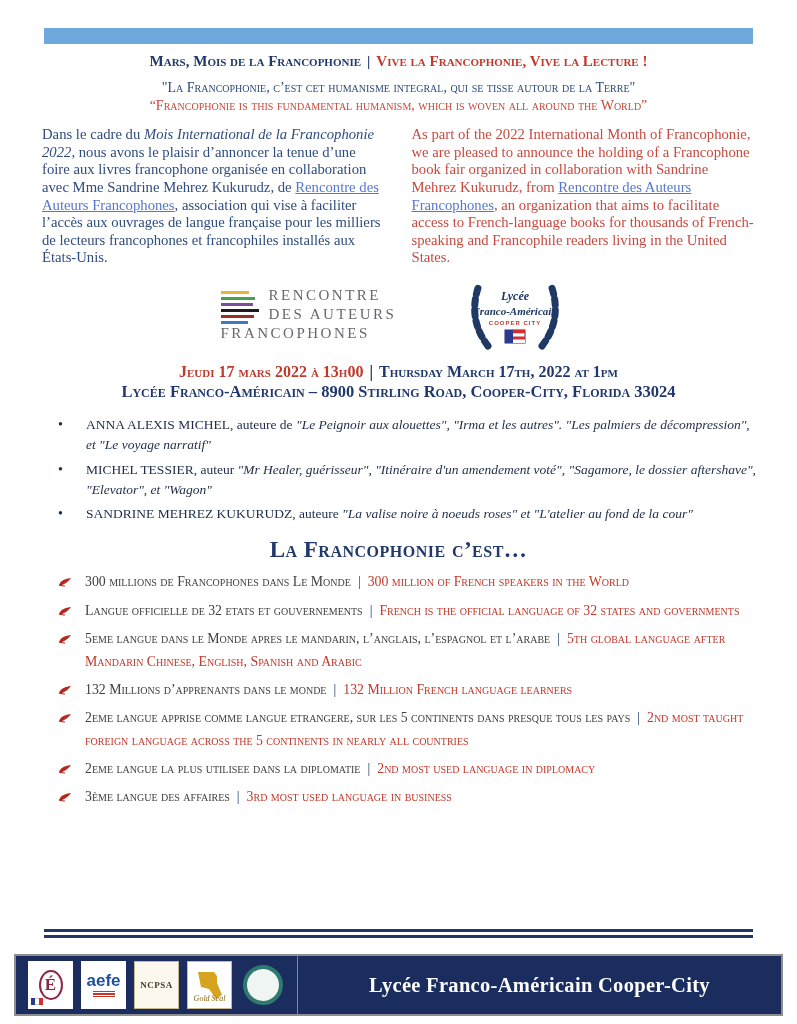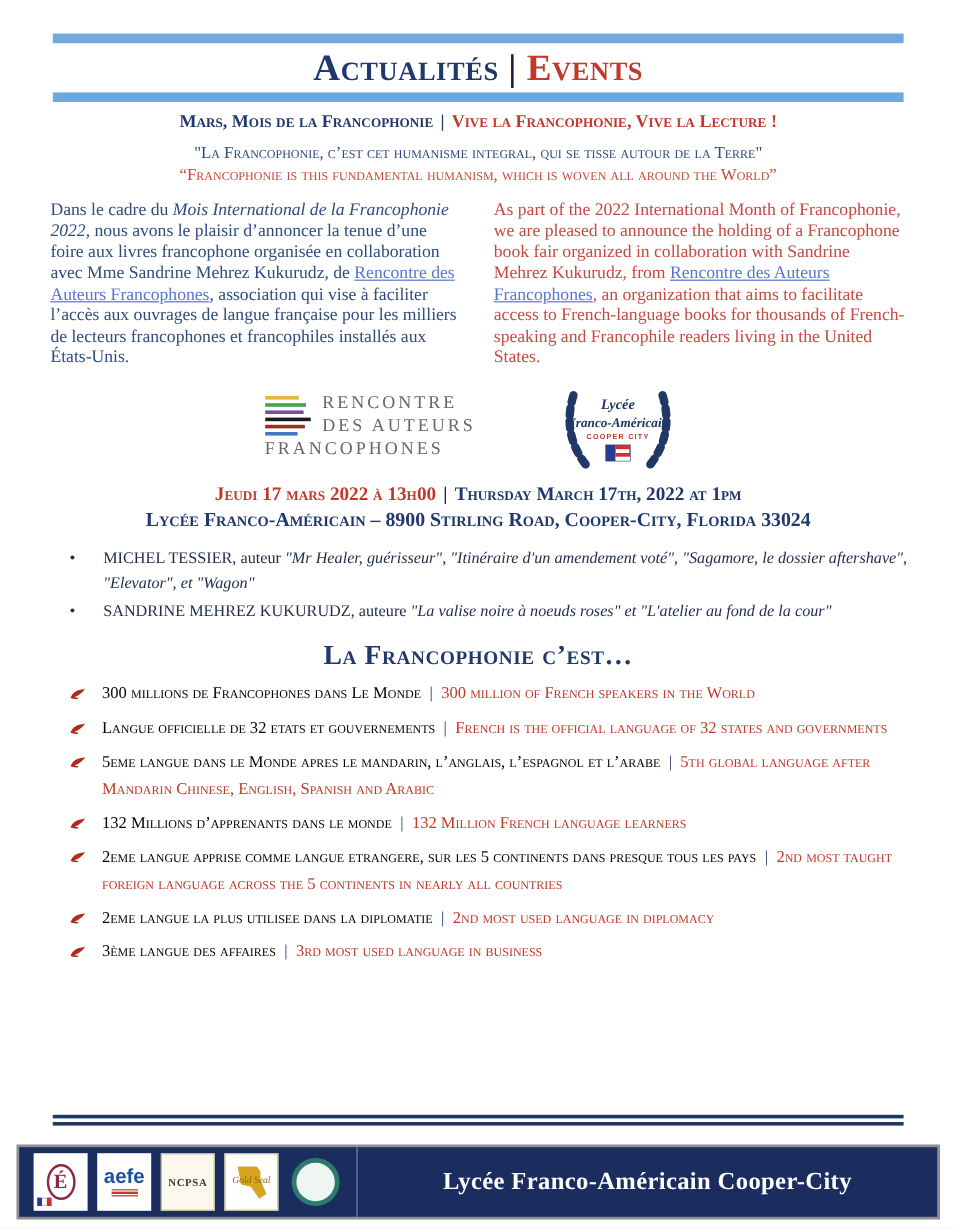--- a/index.html
+++ b/index.html
@@ -33,21 +33,21 @@
   .columns { display:flex; gap:26px; margin:12px 42px 0; }
   .col { flex:1; font-size:14.7px; line-height:1.2; text-align:left; }
   .col-fr { color:#2e4c7e; }
   .col-en { color:#c64a40; }
   .rlink { color:#5577cc; text-decoration:underline; cursor:pointer; }
 
   
   .logos-row { display:flex; justify-content:center; align-items:center; gap:58px;
     margin-top:4px; height:86px; }
   .raf-logo { display:flex; flex-direction:column; color:#66686d; }
-  .raf-top { display:flex; align-items:center; gap:10px; }
+  .raf-top { display:flex; align-items:flex-end; gap:10px; }
   .raf-bars { display:flex; flex-direction:column; gap:3px; }
   .raf-bars span { height:3px; display:block; }
   .rb1 { width:28px; background:#e3b73a; }
   .rb2 { width:34px; background:#49a14e; }
   .rb3 { width:32px; background:#7a4e9e; }
   .rb4 { width:38px; background:#1c1c1c; }
   .rb5 { width:33px; background:#9b2d24; }
   .rb6 { width:27px; background:#3f79c4; }
   .raf-lines { font-size:15px; letter-spacing:2.5px; line-height:1.25; }
   .raf-line3 { font-size:15px; letter-spacing:2.5px; margin-top:1px; }
@@ -65,21 +65,21 @@
   .author .dot { display:inline-block; width:28px; text-indent:0; font-size:14px; }
   .a-works { font-style:italic; }
 
   
   .facts-heading { text-align:center; margin-top:10px; font-variant:small-caps;
     font-weight:bold; font-size:23px; letter-spacing:.5px; color:#20386b; }
   .facts { margin:8px 36px 0 58px; font-variant:small-caps; font-size:13.8px;
     line-height:1.62; }
   .fact { padding-left:27px; text-indent:-27px; margin-bottom:5px; }
   .fact .fleuron { display:inline-block; width:27px; text-indent:0; vertical-align:-1px; }
-  .fact .f-fr { color:#000000;margin-top:33px; }
+  .fact .f-fr { color:#404040;margin-top:33px; }
   .fact .f-en { color:#c0392b; }
   .fact .fp { color:#20386b; padding:0 7px; }
 
   
   .bottom { margin-top:auto; }
   .rule-double { margin:0 44px 16px; border-top:3.5px solid #1f3864;
     border-bottom:3.5px solid #1f3864; height:9px; }
   .footer-bar { margin:0 14px 8px; height:62px; background:#1b2d5f;
     border:2px solid #8f8f8f; display:flex; }
   .footer-logos { display:flex; align-items:center; gap:8px; padding:0 12px;
@@ -91,36 +91,33 @@
     color:#8d2746; font-size:17px; font-weight:bold; }
   .edu-flag { position:absolute; left:3px; bottom:4px; width:12px; height:7px; display:flex; }
   .edu-flag i { flex:1; } .ef-b{background:#2a3b8f;} .ef-w{background:#fff;border-top:1px solid #ccc;border-bottom:1px solid #ccc;} .ef-r{background:#d03030;}
   .aefe-text { font-family:"Liberation Sans",sans-serif; font-weight:bold;
     color:#1d4f9e; font-size:17px; line-height:1; }
   .aefe-sub { margin-top:2px; } .aefe-sub i { display:block; width:22px; height:1.5px; background:#c0392b; margin-bottom:1px; }
   .tile-ncpsa { background:#fdf8ee; border:1px solid #c9b98f; }
   .ncpsa-text { font-size:9px; font-weight:bold; color:#403a2a; letter-spacing:.5px; }
   .tile-gold { border:1px solid #c9b98f; }
   .gold-script { position:absolute; font-style:italic; font-size:8px; color:#8a6812;
-    bottom:20px; width:100%; text-align:center; }
+    bottom:5px; width:100%; text-align:center; }
   .seal-tile { background:transparent; }
   .seal-circle { width:40px; height:40px; border-radius:50%; border:4px solid #2f7a6e;
     background:#eef5f2; }
   .footer-title { flex:1; display:flex; align-items:center; justify-content:center;
     color:#ffffff; font-size:20.5px; font-weight:bold; letter-spacing:.3px; }
 </style>
 </head>
 <body>
 
 <div class="page">
 
   <div class="hbar"></div>
-  <div class="title-row">
-    <span class="t-fr navy">Actualités</span><span class="sep">|</span><span class="t-en">Events</span>
-  </div>
   <div class="hbar"></div>
 
   <div class="subtitle">
     <span class="s-fr navy">Mars, Mois de la Francophonie</span><span class="sep">|</span><span class="s-en">Vive la Francophonie, Vive la Lecture !</span>
   </div>
 
   <div class="quote q-fr">"La Francophonie, c’est cet humanisme integral, qui se tisse autour de la Terre"</div>
   <div class="quote q-en">“Francophonie is this fundamental humanism, which is woven all around the World”</div>
 
   <div class="columns">
@@ -167,20 +164,23 @@
     </svg>
   </div>
 
   <div class="event-date">
     <span class="red">Jeudi 17 mars 2022 à 13h00</span><span class="sep">|</span><span class="navy">Thursday March 17th, 2022 at 1pm</span>
   </div>
   <div class="event-venue">Lycée Franco-Américain – 8900 Stirling Road, Cooper-City, Florida 33024</div>
 
   <div class="authors">
     <div class="author">
+      <span class="dot">•</span><span class="a-name">ANNA ALEXIS MICHEL</span><span>, auteure de </span><span class="a-works">"Le Peignoir aux alouettes", "Irma et les autres". "Les palmiers de décompression", et "Le voyage narratif"</span>
+    </div>
+    <div class="author">
       <span class="dot">•</span><span class="a-name">MICHEL TESSIER</span><span>, auteur </span><span class="a-works">"Mr Healer, guérisseur", "Itinéraire d'un amendement voté", "Sagamore, le dossier aftershave", "Elevator", et "Wagon"</span>
     </div>
     <div class="author">
       <span class="dot">•</span><span class="a-name">SANDRINE MEHREZ KUKURUDZ</span><span>, auteure </span><span class="a-works">"La valise noire à noeuds roses" et "L'atelier au fond de la cour"</span>
     </div>
   </div>
 
   <div class="facts-heading">La Francophonie c’est…</div>
 
   <div class="facts">

